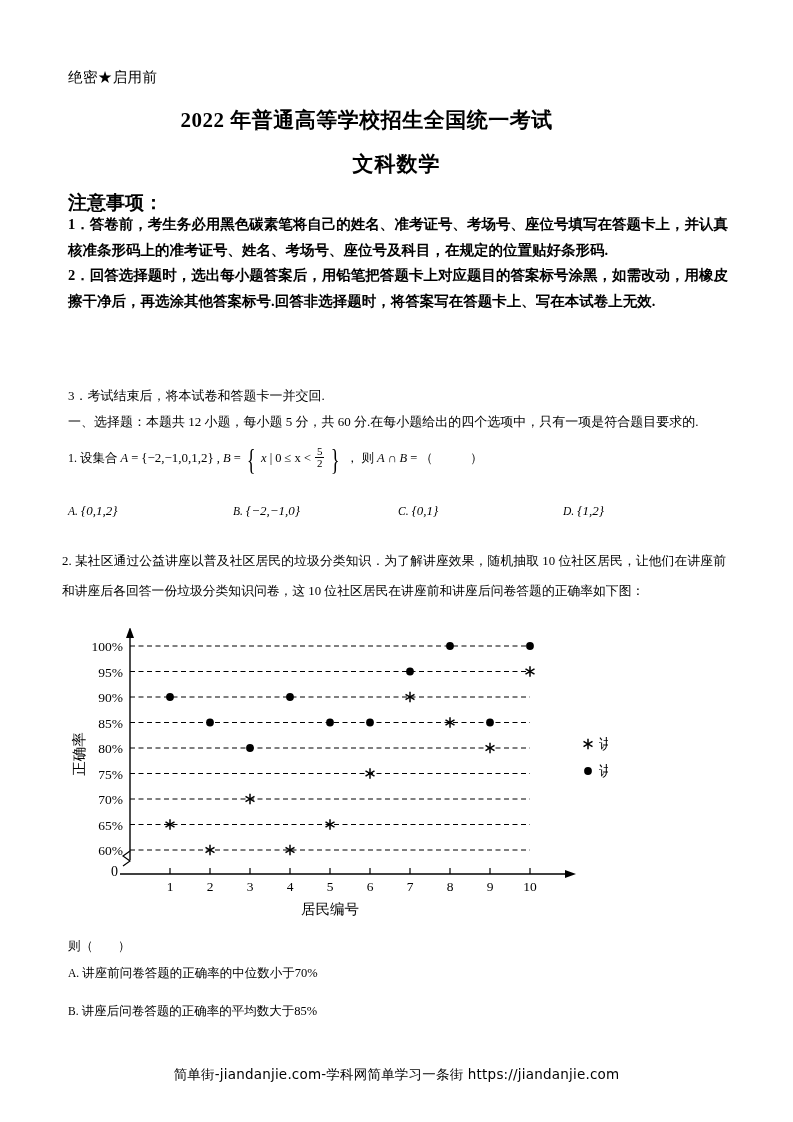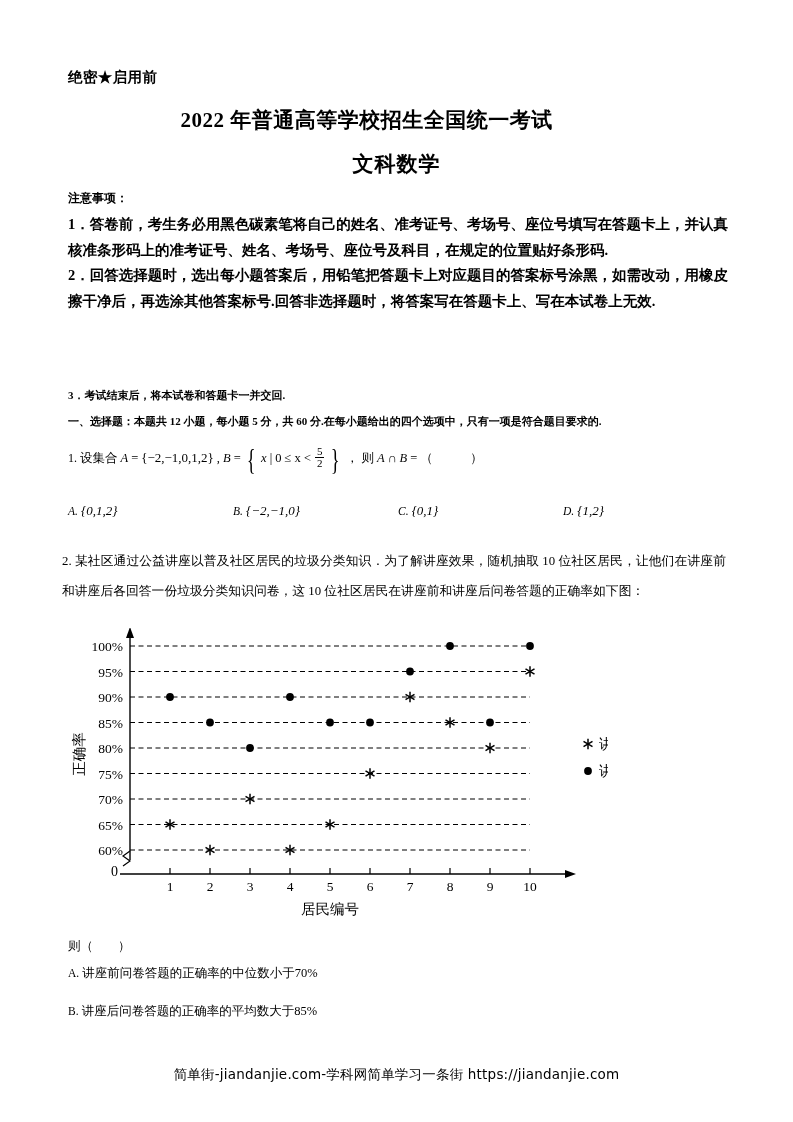--- a/index.html
+++ b/index.html
@@ -8,49 +8,49 @@
     background:#ffffff;
     font-family:"Liberation Serif", serif;
     color:#000;
     position:relative;
     overflow:hidden;
   }
   .page { position:absolute; left:0; top:0; width:793px; height:1122px; }
 
   .secret {
     position:absolute; left:68px; top:68px;
-    font-size:14.5px; font-weight:bold;
+    font-size:14.5px; font-weight:normal;
     letter-spacing:0.4px;
   }
 
   .title-main {
     position:absolute; left:0; top:106px; width:733px;
     text-align:center; font-size:21px; font-weight:bold;
     letter-spacing:0.5px;
   }
   .title-sub {
     position:absolute; left:0; top:150px; width:793px;
     text-align:center; font-size:21px; font-weight:bold;
     letter-spacing:1px;
   }
 
   .notice-head {
     position:absolute; left:68px; top:190px;
-    font-size:12px; font-weight:bold;
+    font-size:19px; font-weight:bold;
   }
   .notice-body {
     position:absolute; left:68px; top:212px; width:660px;
     font-size:14.5px; font-weight:bold; line-height:25.5px;
     text-align:justify; text-justify:inter-ideograph;
   }
   .notice-body p { margin:0; }
 
   .section-head {
     position:absolute; left:68px; top:383px; width:662px;
-    font-size:11px; font-weight:bold; line-height:25.5px;
+    font-size:13px; font-weight:normal; line-height:25.5px;
     text-align:justify; text-justify:inter-ideograph;
   }
 
   
   .q1 {
     position:absolute; left:68px; top:446px;
     font-size:12.5px; line-height:1.2;
     display:flex; align-items:center; gap:3px;
     white-space:nowrap;
   }

